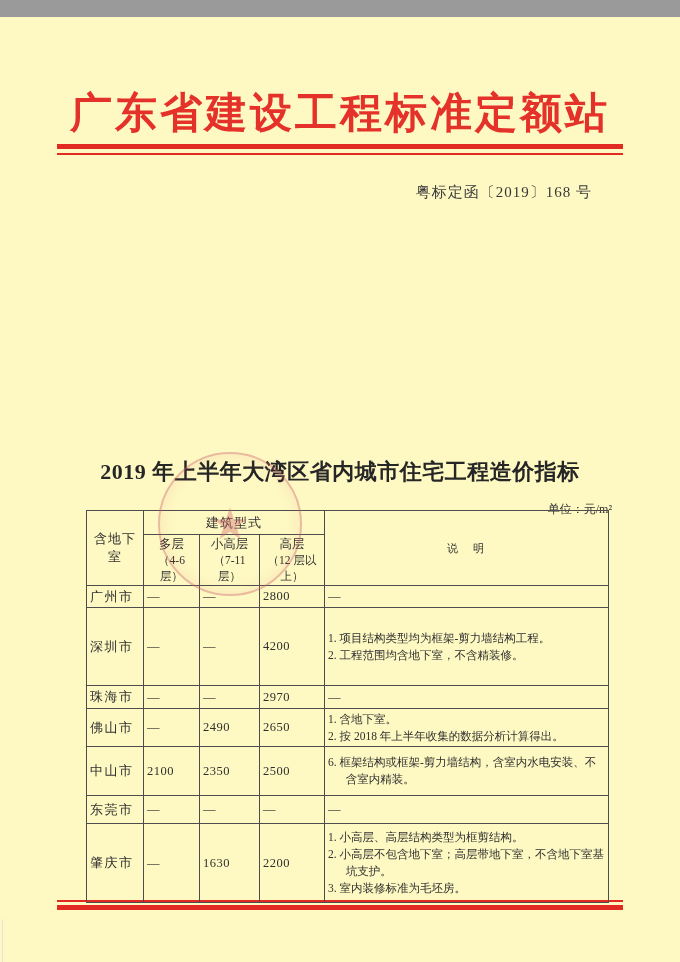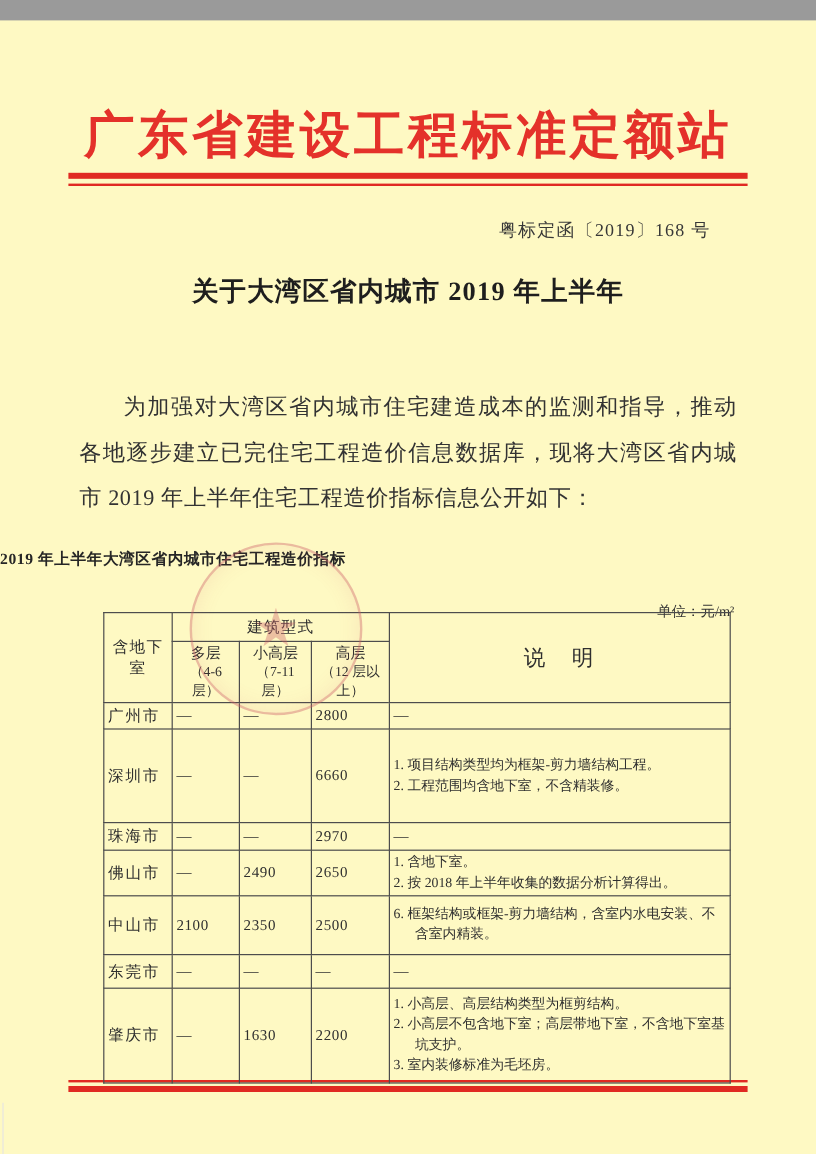--- a/index.html
+++ b/index.html
@@ -40,21 +40,21 @@
   
   .body-par{
     position:absolute;top:304px;left:66px;width:548px;
     font-size:18.5px;line-height:38px;
     text-align:justify;text-indent:2em;
     color:#333;letter-spacing:0.5px;
   }
   
   .table-title{
     position:absolute;top:440px;left:0;right:0;
-    text-align:left;font-size:13px;font-weight:bold;
+    text-align:center;font-size:22px;font-weight:bold;
     color:#262626;letter-spacing:0.5px;
   }
   .unit-note{
     position:absolute;top:484px;right:68px;
     font-size:12px;color:#333;
   }
   
   .stamp{
     position:absolute;left:158px;top:435px;width:140px;height:140px;
     border:2.5px solid rgba(206,92,102,0.40);
@@ -77,21 +77,21 @@
   table.cost th,table.cost td{
     border:1px solid #4d4d4d;
     font-weight:normal;
     color:#2f2f2f;
     vertical-align:middle;
     padding:1px 3px;
     overflow:hidden;
   }
   th.group{font-size:13px;letter-spacing:1px;}
   th.cityhead{font-size:13px;letter-spacing:1px;}
-  th.noteshead{font-size:18px;letter-spacing:2px;}
+  th.noteshead{font-size:11px;letter-spacing:2px;}
   th.typehead{font-size:12.5px;line-height:16px;padding:2px 1px;}
   th.typehead .sub{font-size:11.5px;display:block;}
   td.city{font-size:13px;letter-spacing:1.5px;}
   td.val{font-size:12.5px;letter-spacing:0.5px;}
   td.notes{
     text-align:left;font-size:11.5px;line-height:17px;
     padding:3px 4px 3px 6px;
   }
   td.notes .note-line{
     padding-left:1.55em;text-indent:-1.55em;
@@ -112,24 +112,22 @@
 <div class="page">
 
   <div class="masthead">广东省建设工程标准定额站</div>
 
   <div class="rule rule-h-thick"></div>
   <div class="rule rule-h-thin"></div>
 
   <div class="doc-number">粤标定函〔2019〕168 号</div>
 
   <div class="letter-title">
-    <div>关于大湾区省内城市 2019 年上半年</div>
   </div>
 
-  <div class="body-par">为加强对大湾区省内城市住宅建造成本的监测和指导，推动各地逐步建立已完住宅工程造价信息数据库，现将大湾区省内城市 2019 年上半年住宅工程造价指标信息公开如下：</div>
 
   <div class="table-title">2019 年上半年大湾区省内城市住宅工程造价指标</div>
   <div class="unit-note">单位：元/m²</div>
 
   <div class="stamp">
     <span class="star">★</span>
   </div>
 
   <table class="cost">
     <colgroup>
@@ -165,21 +163,21 @@
           <td class="city">广州市</td>
           <td class="val">—</td>
           <td class="val">—</td>
           <td class="val">2800</td>
           <td class="val">—</td>
         </tr>
         <tr style="height: 78px;">
           <td class="city">深圳市</td>
           <td class="val">—</td>
           <td class="val">—</td>
-          <td class="val">6660</td>
+          <td class="val">4200</td>
           <td class="notes">
             <div class="note-line">1. 项目结构类型均为框架-剪力墙结构工程。</div>
             <div class="note-line">2. 工程范围均含地下室，不含精装修。</div>
           </td>
         </tr>
         <tr style="height: 23px;">
           <td class="city">珠海市</td>
           <td class="val">—</td>
           <td class="val">—</td>
           <td class="val">2970</td>

